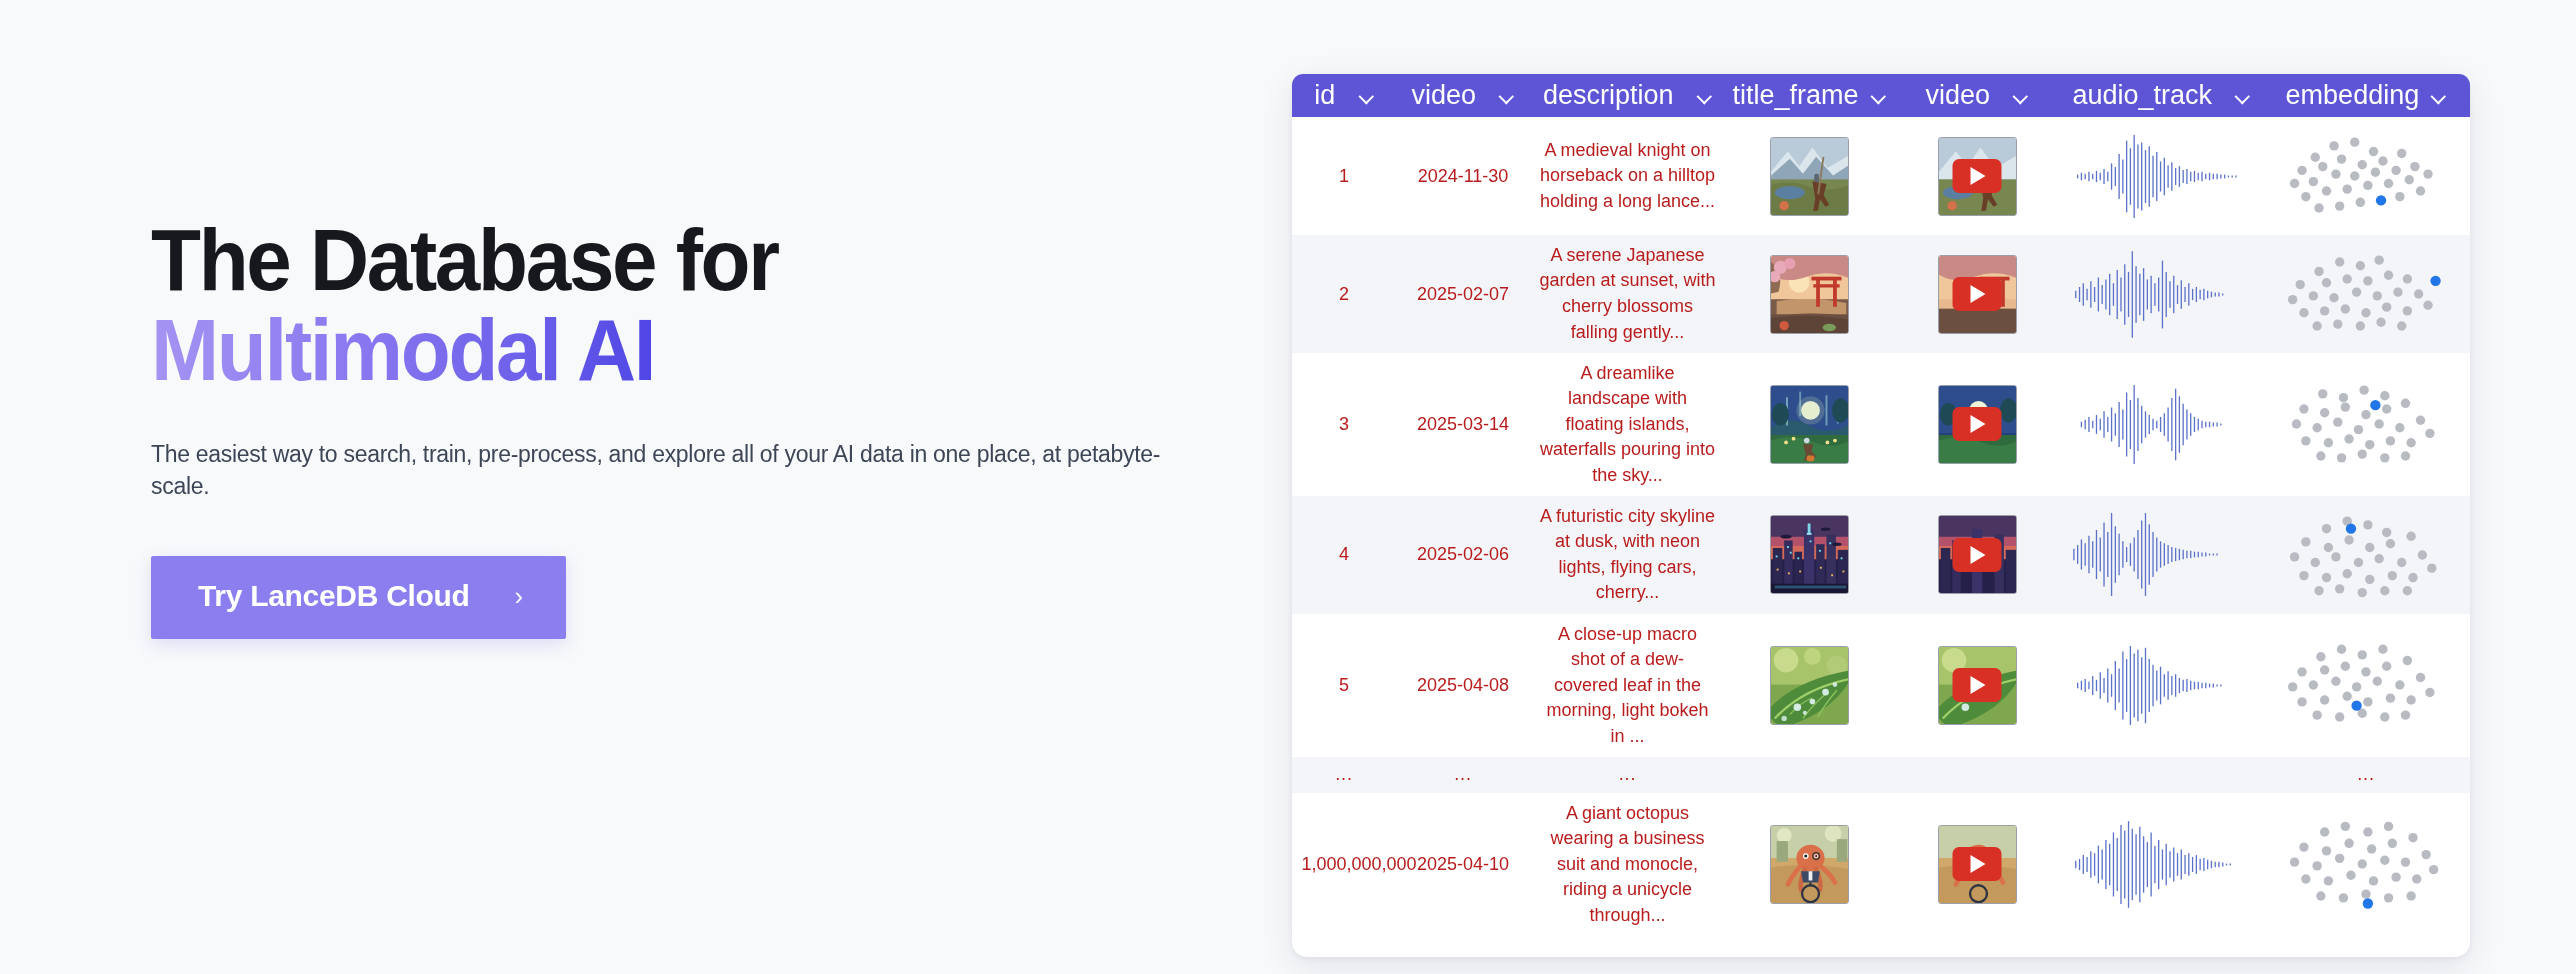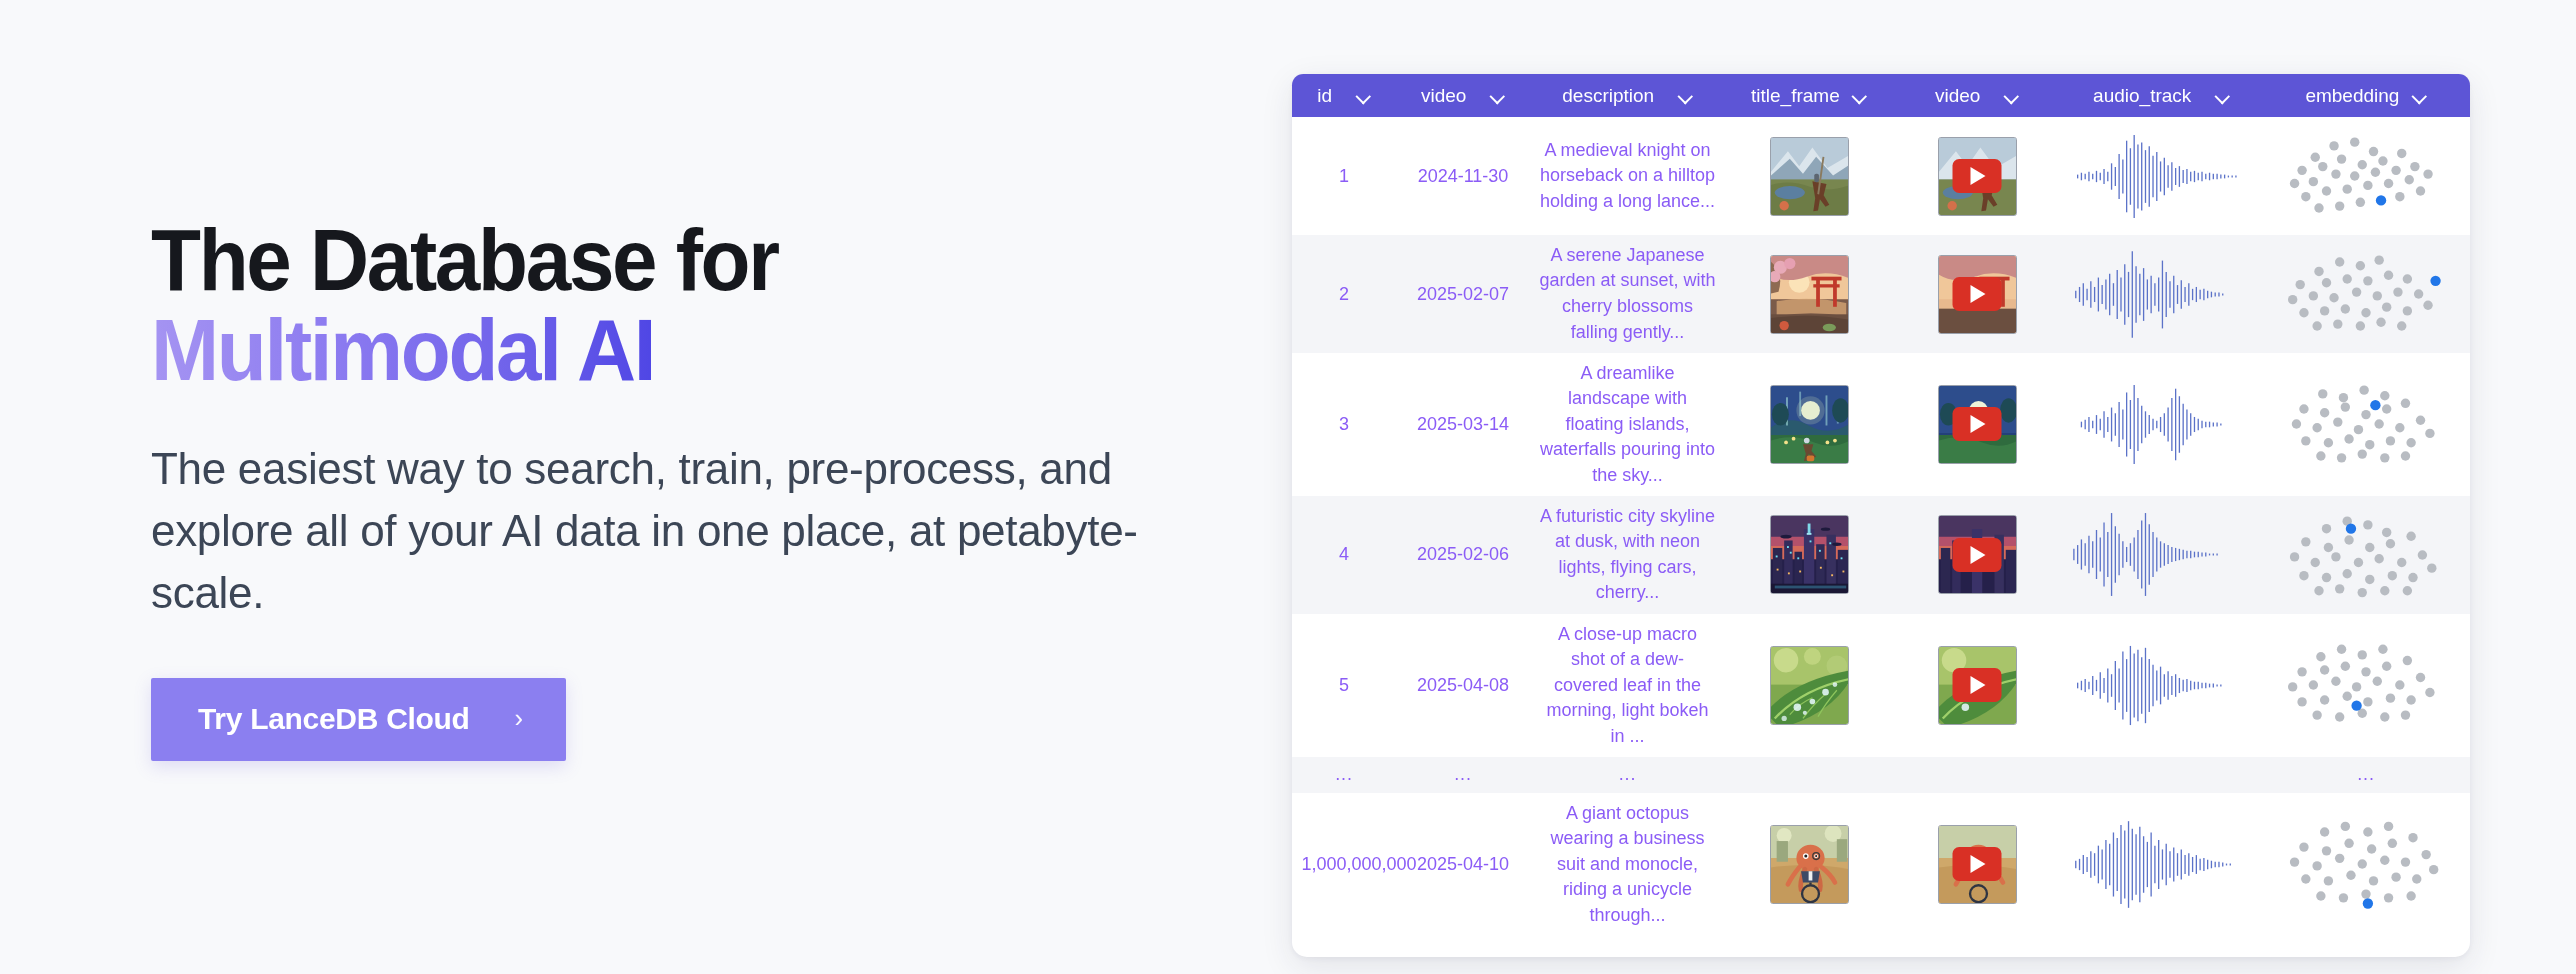--- a/index.html
+++ b/index.html
@@ -26,21 +26,21 @@
   .hero h1 .grad {
     background: linear-gradient(90deg, #a594f2 0%, #8b7af0 38%, #6f62ea 72%, #4f46e5 100%);
     -webkit-background-clip: text;
     background-clip: text;
     color: transparent;
     -webkit-text-fill-color: transparent;
     display: inline-block;
   }
   .hero .sub {
     margin-top: 43px;
-    font-size: 44px;
+    font-size: 23px;
     line-height: 1.42;
     color: #3c4656;
     font-weight: 400;
     letter-spacing: -0.3px;
     max-width: 1067px;
   }
   .cta {
     margin-top: 53px;
     display: inline-flex;
     align-items: center;
@@ -66,21 +66,21 @@
     width: 1178px;
     background: #ffffff;
     border-radius: 15px;
     box-shadow: 0 9.4px 32px rgba(38,44,70,0.10), 0 1.9px 5.7px rgba(38,44,70,0.05);
     padding: 0 0 21px 0;
   }
   .tbl { width: 100%; border-collapse: collapse; table-layout: fixed; }
   .tbl thead th {
     background: #5d55d6;
     color: #ffffff;
-    font-size: 19px;
+    font-size: 27px;
     font-weight: 400;
     height: 43px;
     padding: 0 13.2px;
     text-align: center;
     white-space: nowrap;
   }
   .tbl thead th:first-child { border-top-left-radius: 11.3px; }
   .tbl thead th:last-child { border-top-right-radius: 11.3px; }
   .th-inner { display: flex; align-items: center; justify-content: center; gap: 24.6px; }
   .th-inner.tight { gap: 13.2px; }
@@ -91,21 +91,21 @@
     content: ""; position: absolute; left: 0.9px; top: 0;
     width: 8.5px; height: 8.5px;
     border-right: 2.3px solid #fff; border-bottom: 2.3px solid #fff;
     transform: rotate(45deg);
   }
   .tbl tbody tr { height: 118px; }
   .tbl tbody tr.alt { background: #f4f5f8; }
   .tbl tbody tr.ellipsis-row { height: 36px; background: #f4f5f8; }
   .tbl tbody td {
     font-size: 18px;
-    color: #8b5cf6;
+    color: #b91c1c;
     text-align: center;
     vertical-align: middle;
     padding: 7.6px 9.4px;
   }
   td.desc {
     text-align: left;
     font-size: 17.5px;
     line-height: 1.42;
     color: #22262c;
     padding-left: 15px;

